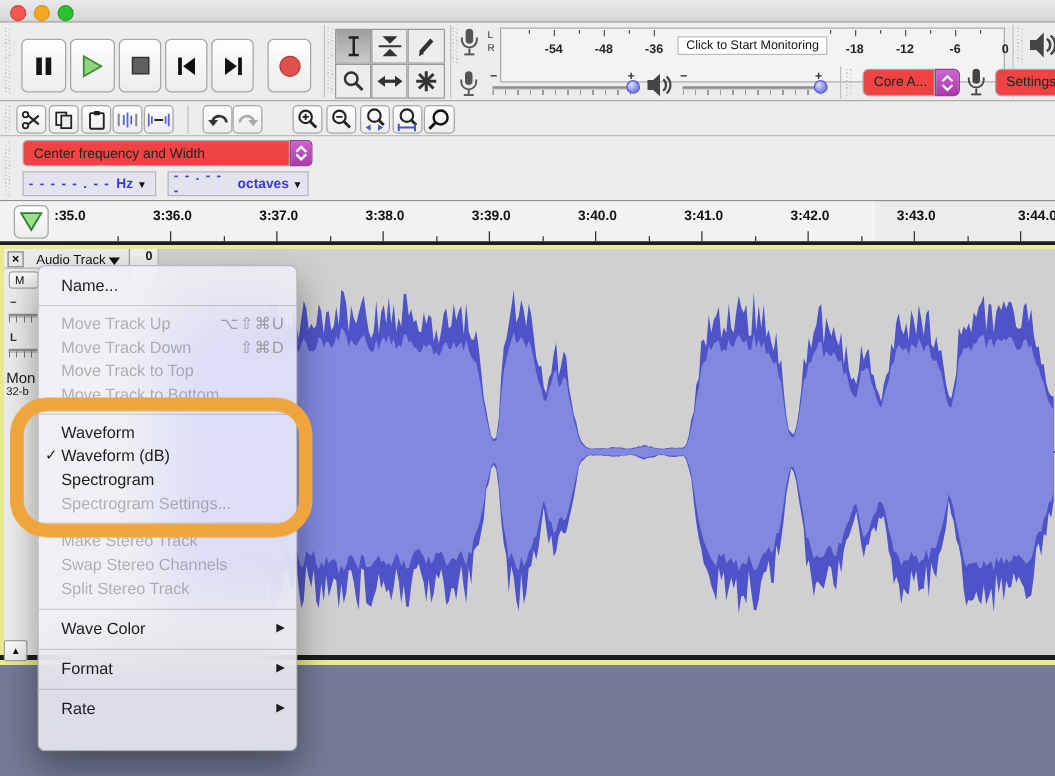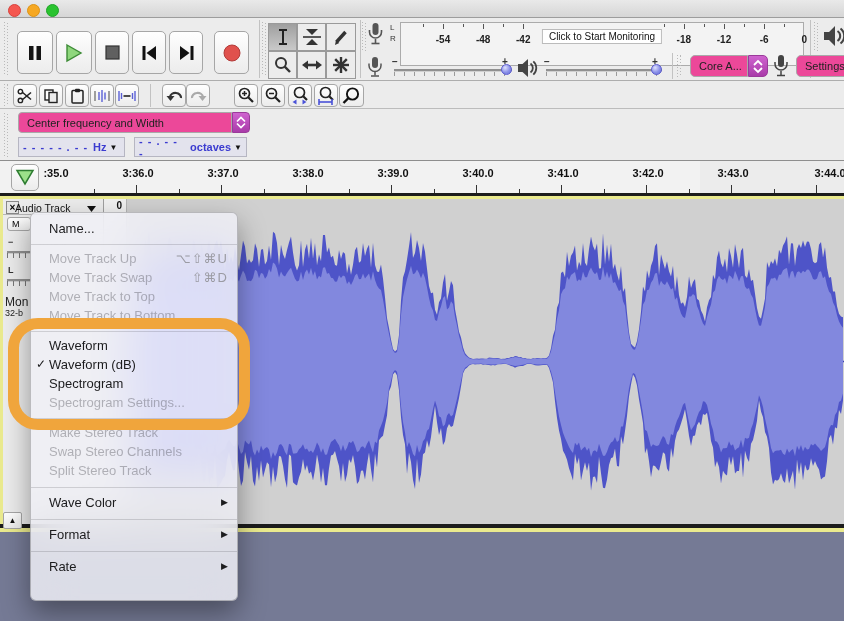--- a/index.html
+++ b/index.html
@@ -21,21 +21,21 @@
   #meterbox{left:400px;top:22px;width:404px;height:44px;background:#f3f3f3;border:1px solid #ababab;box-sizing:border-box;}
   .mlab{position:absolute;top:11px;font-size:10px;font-weight:bold;color:#222;transform:translateX(-50%);}
   .mtick{position:absolute;top:1px;width:1px;height:5px;background:#555;}
   #monitorlabel{position:absolute;top:6px;left:50%;transform:translateX(-50%);background:#fff;border:1px solid #bbb;font-size:10px;color:#111;padding:1px 6px;white-space:nowrap;}
   .chan{position:absolute;font-size:8px;color:#333;}
   
   .slgroove{position:absolute;height:2px;background:#909090;border-bottom:1px solid #cfcfcf;}
   .slticks{position:absolute;height:4px;background:repeating-linear-gradient(90deg,#9a9a9a 0 1px,transparent 1px 10px);}
   .slthumb{position:absolute;width:11px;height:11px;border-radius:50%;border:1px solid #5a5ad0;background:radial-gradient(circle at 35% 30%,#dfe2ff,#8a90e8 55%,#6a72d8);box-sizing:border-box;}
   .pm{position:absolute;font-size:10px;color:#333;font-weight:bold;}
-  .whitebox{background:#ec4899;border:1px solid #a9a9a9;box-sizing:border-box;display:flex;align-items:center;font-size:11px;color:#222;}
+  .whitebox{background:#ef4444;border:1px solid #a9a9a9;box-sizing:border-box;display:flex;align-items:center;font-size:11px;color:#222;}
   .stepper{background:linear-gradient(#cf63cf,#a93ba9);border:1px solid #9a3a9a;box-sizing:border-box;display:flex;flex-direction:column;align-items:center;justify-content:center;gap:1px;}
   .stepper svg{display:block;}
   
   .specbox{background:#e3e3ed;border:1px solid #b6b6c2;box-sizing:border-box;display:flex;align-items:center;font-weight:bold;font-size:11px;color:#3b3bd0;padding:0 4px;}
   .specbox .caret{color:#111;margin-left:3px;font-size:8px;}
   
   #timeline{left:0;top:161px;width:700px;height:35px;background:#f2f2f2;}
   .tlab{position:absolute;top:6px;font-size:11px;font-weight:bold;color:#111;transform:translateX(-50%);white-space:nowrap;}
   .ttick{position:absolute;bottom:3px;width:1px;background:#333;}
   #timeline-edge{left:0;top:193px;width:844px;height:3px;background:#1c1c1c;}
@@ -167,21 +167,21 @@
 <div class="abs chan" style="left:390px;top:23px;">L</div>
 <div class="abs chan" style="left:390px;top:34px;">R</div>
 <div class="abs" id="meterbox">
   <div id="meter-marks">
       <div class="mlab" style="left: 42px;">-54</div>
       <div class="mtick" style="left: 42px;"></div>
       <div class="mtick" style="left: 21.93px; height: 3px;"></div>
       <div class="mlab" style="left: 82.14px;">-48</div>
       <div class="mtick" style="left: 82.14px;"></div>
       <div class="mtick" style="left: 62.07px; height: 3px;"></div>
-      <div class="mlab" style="left: 122.28px;">-42</div>
+      <div class="mlab" style="left: 122.28px;">-36</div>
       <div class="mtick" style="left: 122.28px;"></div>
       <div class="mtick" style="left: 102.21px; height: 3px;"></div>
       <div class="mlab" style="left: 282.84px;">-18</div>
       <div class="mtick" style="left: 282.84px;"></div>
       <div class="mtick" style="left: 262.77px; height: 3px;"></div>
       <div class="mlab" style="left: 322.98px;">-12</div>
       <div class="mtick" style="left: 322.98px;"></div>
       <div class="mtick" style="left: 302.91px; height: 3px;"></div>
       <div class="mlab" style="left: 363.12px;">-6</div>
       <div class="mtick" style="left: 363.12px;"></div>
@@ -413,21 +413,21 @@
 
 <div class="abs" id="trackbg"></div>
 <svg class="abs" id="wavesvg" style="left:0;top:199px;" width="844" height="325">
     <line x1="127" x2="844" y1="162.5" y2="162.5" stroke="#3A40B2" stroke-width="1.6"></line>
     <polygon points="127,156.2 129,138.6 131,124.6 133,106.6 135,88.2 137,60.2 139,63.2 141,72.6 143,68.0 145,40.4 147,46.3 149,32.0 151,54.1 153,65.1 155,59.2 157,71.2 159,70.1 161,72.9 163,49.6 165,68.1 167,48.7 169,38.5 171,40.9 173,49.9 175,52.7 177,57.0 179,57.4 181,51.0 183,67.9 185,55.3 187,53.9 189,54.1 191,67.2 193,40.9 195,43.3 197,67.4 199,72.5 201,44.3 203,50.8 205,69.4 207,50.4 209,40.9 211,53.0 213,53.3 215,44.8 217,41.0 219,49.7 221,41.2 223,56.1 225,71.4 227,49.1 229,64.9 231,57.5 233,63.8 235,47.8 237,60.0 239,71.5 241,56.1 243,41.5 245,47.6 247,64.5 249,60.0 251,63.8 253,61.2 255,44.2 257,50.0 259,67.9 261,50.7 263,50.0 265,65.4 267,61.9 269,46.4 271,61.1 273,32.8 275,34.5 277,43.9 279,66.3 281,45.8 283,55.3 285,59.9 287,51.1 289,43.5 291,37.6 293,53.4 295,66.1 297,71.6 299,66.2 301,41.3 303,68.1 305,50.6 307,44.7 309,59.7 311,38.8 313,59.7 315,44.1 317,66.2 319,55.2 321,62.2 323,35.9 325,36.1 327,53.6 329,48.3 331,58.6 333,56.7 335,66.1 337,66.7 339,50.9 341,60.1 343,52.9 345,54.7 347,74.3 349,64.5 351,75.7 353,65.8 355,51.3 357,47.7 359,63.7 361,61.9 363,43.9 365,57.1 367,49.7 369,45.7 371,68.6 373,43.7 375,66.0 377,72.4 379,72.9 381,65.6 383,79.5 385,98.3 387,119.1 389,129.0 391,140.4 393,149.9 395,152.4 397,150.6 399,136.0 401,101.4 403,78.6 405,72.3 407,60.6 409,47.2 411,32.9 413,59.0 415,53.9 417,40.9 419,49.1 421,62.1 423,43.9 425,52.8 427,69.8 429,87.1 431,94.2 433,93.6 435,110.7 437,115.8 439,103.3 441,99.5 443,83.5 445,75.0 447,101.8 449,92.8 451,81.9 453,86.3 455,109.9 457,120.8 459,132.8 461,138.5 463,148.3 465,153.9 467,156.4 469,158.6 471,159.2 473,159.9 475,159.7 477,159.6 479,159.8 481,159.6 483,159.5 485,159.7 487,159.7 489,158.6 491,158.7 493,159.0 495,158.9 497,158.9 499,159.3 501,160.0 503,159.8 505,159.7 507,159.0 509,158.9 511,157.9 513,158.2 515,157.0 517,157.2 519,158.3 521,158.0 523,159.2 525,159.1 527,159.8 529,159.7 531,159.9 533,159.3 535,159.4 537,158.9 539,159.1 541,159.4 543,158.9 545,159.2 547,158.8 549,156.6 551,149.3 553,136.8 555,130.6 557,108.8 559,103.5 561,73.9 563,72.6 565,78.2 567,52.7 569,67.1 571,56.8 573,53.6 575,46.5 577,71.6 579,62.8 581,67.3 583,44.1 585,63.7 587,67.0 589,50.1 591,37.4 593,47.0 595,51.4 597,44.5 599,69.5 601,69.3 603,34.3 605,65.6 607,45.6 609,63.1 611,44.5 613,70.2 615,64.8 617,74.7 619,81.8 621,66.9 623,92.9 625,88.9 627,113.7 629,133.0 631,144.7 633,146.9 635,148.6 637,142.1 639,130.2 641,112.7 643,87.5 645,92.6 647,71.3 649,79.4 651,66.7 653,61.3 655,47.0 657,44.3 659,76.2 661,55.2 663,63.0 665,69.9 667,62.3 669,72.2 671,77.6 673,66.7 675,92.7 677,76.9 679,95.9 681,104.8 683,103.2 685,108.1 687,98.0 689,77.3 691,89.0 693,83.0 695,80.0 697,99.8 699,101.4 701,111.4 703,115.5 705,122.4 707,108.3 709,101.2 711,97.9 713,75.8 715,80.5 717,58.6 719,51.6 721,64.1 723,68.4 725,59.4 727,73.2 729,48.9 731,56.8 733,68.8 735,45.1 737,55.8 739,69.3 741,51.8 743,48.8 745,76.5 747,79.1 749,70.1 751,82.1 753,80.8 755,94.7 757,109.1 759,117.4 761,119.8 763,110.0 765,99.4 767,62.9 769,69.0 771,61.9 773,65.1 775,59.3 777,67.2 779,50.8 781,54.8 783,46.4 785,43.1 787,37.3 789,65.8 791,44.3 793,44.5 795,67.0 797,50.2 799,44.9 801,49.1 803,41.5 805,47.9 807,42.4 809,42.7 811,50.1 813,62.5 815,64.2 817,62.9 819,45.7 821,43.1 823,58.4 825,48.2 827,68.5 829,78.7 831,78.1 833,92.4 835,92.4 837,107.3 839,114.8 841,117.6 843,118.3 843,201.4 841,215.1 839,211.0 837,229.5 835,228.3 833,245.8 831,235.8 829,239.3 827,262.3 825,277.4 823,278.4 821,280.4 819,270.5 817,267.0 815,262.1 813,267.1 811,259.2 809,270.3 807,271.4 805,265.4 803,281.6 801,262.9 799,275.5 797,260.4 795,290.8 793,271.8 791,278.5 789,284.5 787,269.2 785,284.1 783,281.5 781,274.3 779,280.3 777,281.7 775,280.7 773,285.4 771,273.5 769,249.1 767,237.8 765,233.0 763,218.2 761,212.6 759,201.1 757,221.8 755,231.9 753,241.0 751,244.7 749,262.9 747,258.9 745,251.8 743,278.7 741,253.5 739,272.1 737,272.0 735,274.4 733,257.3 731,266.3 729,257.5 727,276.5 725,275.1 723,271.8 721,284.4 719,268.1 717,262.1 715,268.3 713,248.4 711,242.1 709,225.8 707,213.7 705,216.1 703,215.0 701,226.6 699,222.7 697,226.2 695,236.5 693,236.9 691,247.0 689,236.7 687,222.6 685,210.3 683,218.1 681,224.4 679,230.4 677,233.4 675,241.8 673,259.1 671,248.9 669,272.8 667,269.4 665,255.1 663,253.3 661,262.9 659,271.7 657,269.8 655,266.9 653,266.6 651,278.2 649,262.2 647,249.0 645,254.4 643,223.9 641,211.7 639,200.5 637,186.4 635,178.8 633,175.5 631,185.6 629,197.4 627,216.9 625,232.1 623,245.6 621,237.2 619,267.5 617,267.0 615,249.4 613,258.2 611,259.2 609,266.0 607,280.5 605,289.3 603,288.8 601,274.2 599,257.7 597,284.0 595,277.5 593,278.1 591,291.7 589,263.4 587,272.0 585,263.2 583,271.8 581,281.4 579,258.6 577,265.2 575,254.8 573,281.5 571,274.9 569,269.3 567,260.8 565,255.5 563,251.8 561,240.1 559,231.5 557,218.9 555,202.6 553,183.5 551,175.7 549,169.1 547,165.7 545,166.0 543,166.0 541,166.3 539,166.5 537,166.4 535,166.3 533,165.5 531,164.9 529,165.1 527,165.0 525,166.0 523,167.0 521,166.9 519,167.2 517,167.7 515,168.7 513,167.5 511,167.0 509,166.0 507,165.3 505,164.7 503,164.9 501,165.3 499,165.3 497,165.4 495,166.4 493,165.9 491,166.4 489,166.1 487,165.7 485,165.6 483,165.8 481,165.1 479,165.3 477,165.2 475,165.5 473,165.1 471,165.4 469,166.6 467,168.8 465,170.3 463,174.6 461,187.6 459,199.1 457,208.6 455,217.4 453,226.7 451,228.0 449,224.9 447,229.3 445,242.2 443,246.1 441,228.9 439,236.0 437,223.2 435,206.8 433,221.5 431,237.9 429,248.8 427,241.2 425,253.6 423,255.3 421,275.5 419,283.9 417,259.8 415,289.9 413,281.0 411,262.9 409,253.7 407,274.9 405,245.3 403,236.0 401,218.4 399,191.6 397,176.5 395,172.9 393,175.5 391,187.5 389,192.6 387,216.4 385,226.3 383,236.8 381,238.5 379,241.3 377,268.5 375,254.7 373,283.4 371,270.7 369,253.5 367,265.6 365,280.6 363,271.6 361,271.8 359,282.3 357,284.9 355,267.4 353,256.1 351,264.1 349,260.2 347,275.8 345,283.1 343,264.0 341,282.6 339,267.0 337,260.1 335,251.9 333,255.7 331,256.6 329,269.3 327,286.3 325,286.3 323,269.0 321,283.7 319,266.0 317,255.6 315,270.7 313,281.5 311,272.4 309,274.7 307,266.0 305,271.8 303,260.0 301,272.8 299,278.3 297,286.4 295,285.2 293,283.3 291,256.9 289,255.5 287,288.9 285,280.5 283,266.7 281,257.4 279,257.0 277,275.2 275,283.6 273,267.8 271,288.2 269,265.4 267,263.3 265,271.0 263,278.4 261,261.3 259,282.1 257,267.8 255,287.6 253,282.0 251,256.9 249,270.8 247,262.9 245,253.1 243,281.8 241,287.1 239,271.2 237,252.0 235,271.1 233,271.4 231,263.1 229,253.2 227,261.3 225,276.9 223,279.2 221,283.5 219,287.1 217,288.4 215,256.0 213,279.8 211,278.2 209,286.6 207,260.6 205,282.4 203,282.9 201,264.6 199,248.9 197,262.7 195,260.8 193,285.3 191,273.3 189,273.3 187,258.1 185,267.4 183,268.6 181,281.3 179,252.1 177,274.1 175,261.6 173,279.2 171,282.3 169,265.1 167,260.3 165,275.2 163,267.1 161,284.5 159,251.8 157,268.9 155,273.7 153,281.0 151,264.4 149,287.0 147,290.2 145,265.6 143,285.4 141,281.7 139,271.8 137,267.5 135,242.3 133,227.8 131,201.8 129,183.0 127,169.7" fill="#4E54C8"></polygon>
     <polygon points="127,157.4 129,143.3 131,130.4 133,116.3 135,102.2 137,84.8 139,81.5 141,83.6 143,80.8 145,70.1 147,71.0 149,65.8 151,74.5 153,79.2 155,78.1 157,83.2 159,82.9 161,83.2 163,74.4 165,80.2 167,72.7 169,69.3 171,71.0 173,75.1 175,77.0 177,79.4 179,79.7 181,76.9 183,82.3 185,77.3 187,76.2 189,75.7 191,80.4 193,71.8 195,73.4 197,82.5 199,84.9 201,74.8 203,76.0 205,81.4 207,73.5 209,69.1 211,73.0 213,73.7 215,71.3 217,70.5 219,74.1 221,71.7 223,77.5 225,83.3 227,75.9 229,81.9 231,79.8 233,81.9 235,75.6 237,79.2 239,82.5 241,76.5 243,71.6 245,74.9 247,81.9 249,81.5 251,82.2 253,79.0 255,70.8 257,72.1 259,79.2 261,74.1 263,74.7 265,79.7 267,76.9 269,69.9 271,73.5 273,63.4 275,65.1 277,69.6 279,78.5 281,72.5 283,76.2 285,77.5 287,74.1 289,71.1 291,68.7 293,74.5 295,79.7 297,82.5 299,81.5 301,72.6 303,80.9 305,73.6 307,70.4 309,75.4 311,68.8 313,76.8 315,72.0 317,80.4 319,76.7 321,78.5 323,68.7 325,68.3 327,74.7 329,73.9 331,78.7 333,79.2 335,82.8 337,82.4 339,76.3 341,78.9 343,76.4 345,77.6 347,85.0 349,82.2 351,86.1 353,82.1 355,76.4 357,74.6 359,80.2 361,80.1 363,74.4 365,79.6 367,76.9 369,74.6 371,81.8 373,72.2 375,81.1 377,86.4 379,89.6 381,91.0 383,100.6 385,111.9 387,124.9 389,134.9 391,144.2 393,151.5 395,154.1 397,152.9 399,141.1 401,116.1 403,98.1 405,88.8 407,80.2 409,73.6 411,66.7 413,75.2 415,74.2 417,70.4 419,74.0 421,79.3 423,73.8 425,78.9 427,88.3 429,99.0 431,107.2 433,111.5 435,120.9 437,122.0 439,112.8 441,107.6 443,99.1 445,96.9 447,110.5 449,108.4 451,102.3 453,105.0 455,117.8 457,126.8 459,136.7 461,143.7 463,151.4 465,155.9 467,157.7 469,159.3 471,160.0 473,160.3 475,160.2 477,160.3 479,160.4 481,160.3 483,160.2 485,160.1 487,160.1 489,159.6 491,159.5 493,159.6 495,159.6 497,159.7 499,160.0 501,160.3 503,160.3 505,160.4 507,159.9 509,159.6 511,159.0 513,158.8 515,158.1 517,158.2 519,158.8 521,159.0 523,159.6 525,159.8 527,160.3 529,160.3 531,160.3 533,160.0 535,159.9 537,159.7 539,159.6 541,159.7 543,159.6 545,159.8 547,159.7 549,157.6 551,152.4 553,143.3 555,134.6 557,120.1 559,111.1 561,95.3 563,91.0 565,89.2 567,77.6 569,81.1 571,76.0 573,74.5 575,72.9 577,82.5 579,80.3 581,81.8 583,72.5 585,78.2 587,78.2 589,72.2 591,68.6 593,72.8 595,75.2 597,72.9 599,81.1 601,80.5 603,67.6 605,78.7 607,72.6 609,79.6 611,73.9 613,83.9 615,83.1 617,87.8 619,92.3 621,90.2 623,102.3 625,106.7 627,124.0 629,137.6 631,146.9 633,150.2 635,150.8 637,145.2 639,134.5 641,121.5 643,105.5 645,102.0 647,91.2 649,90.6 651,83.8 653,80.8 655,74.6 657,74.1 659,87.1 661,81.7 663,84.8 665,86.1 667,82.3 669,86.3 671,90.5 673,89.0 675,100.7 677,98.3 679,107.9 681,114.6 683,118.0 685,118.9 687,109.6 689,97.5 691,97.6 693,95.0 695,96.8 697,107.1 699,111.7 701,119.2 703,124.6 705,127.1 707,118.1 709,111.3 711,105.6 713,93.6 715,91.2 717,80.8 719,76.8 721,79.7 723,81.0 725,79.0 727,85.0 729,76.3 731,77.5 733,80.2 735,71.7 737,76.6 739,82.4 741,77.3 743,77.0 745,87.4 747,89.9 749,89.0 751,95.5 753,99.0 755,109.6 757,119.5 759,126.4 761,126.7 763,118.1 765,108.1 767,87.9 769,84.9 771,79.6 773,79.6 775,78.4 777,81.9 779,75.8 781,75.7 783,71.2 785,69.8 787,69.0 789,80.1 791,72.8 793,72.0 795,79.2 797,73.3 799,72.2 801,74.4 803,71.8 805,73.2 807,70.6 809,70.8 811,74.6 813,80.1 815,80.8 817,79.6 819,72.9 821,72.3 823,79.2 825,77.2 827,86.4 829,92.6 831,95.0 833,103.4 835,107.4 837,116.3 839,122.4 841,126.2 843,128.8 843,194.4 841,201.5 839,202.9 837,212.8 835,216.1 833,226.2 831,226.1 829,230.0 827,240.7 825,248.1 823,249.9 821,252.1 819,249.1 817,247.1 815,244.6 813,246.6 811,244.9 809,250.0 807,250.5 805,247.7 803,252.6 801,246.0 799,251.2 797,246.7 795,257.3 793,249.9 791,251.5 789,253.8 787,249.6 785,255.9 783,254.8 781,250.8 779,251.4 777,251.5 775,251.9 773,254.3 771,249.1 769,237.7 767,228.6 765,219.5 763,208.0 761,200.9 759,196.3 757,207.5 755,215.9 753,224.8 751,230.1 749,238.8 747,239.7 745,238.7 743,248.9 741,240.8 739,248.3 737,249.4 735,251.4 733,245.2 731,246.8 729,242.2 727,248.7 725,249.3 723,249.3 721,253.6 719,246.3 717,242.7 715,242.1 713,231.1 711,224.7 709,214.4 707,205.9 705,202.7 703,202.3 701,210.4 699,213.0 697,218.2 695,225.3 693,228.3 691,231.2 689,223.6 687,213.8 685,203.8 683,205.7 681,211.9 679,217.5 677,221.6 675,227.6 673,236.3 671,235.0 669,245.7 667,245.1 665,238.9 663,237.1 661,240.9 659,245.9 657,247.1 655,246.5 653,245.2 651,248.1 649,240.3 647,232.2 645,230.7 643,214.7 641,203.3 639,192.5 637,181.0 635,175.1 633,173.9 631,180.0 629,189.3 627,203.0 625,216.9 623,227.4 621,227.5 619,241.2 617,243.1 615,238.1 613,242.3 611,243.6 609,246.9 607,252.8 605,256.7 603,256.7 601,251.0 599,244.7 597,253.3 595,251.2 593,252.2 591,257.9 589,248.8 587,251.7 585,247.5 583,249.3 581,251.5 579,243.4 577,246.6 575,243.8 573,254.0 571,251.4 569,247.9 567,243.4 565,238.9 563,233.8 561,225.9 559,217.4 557,205.8 555,193.3 553,180.0 551,172.6 549,167.6 547,165.1 545,165.3 543,165.3 541,165.5 539,165.6 537,165.4 535,165.3 533,164.9 531,164.6 529,164.6 527,164.6 525,165.2 523,165.8 521,166.0 519,166.4 517,166.8 515,167.1 513,166.4 511,166.0 509,165.4 507,164.9 505,164.4 503,164.6 501,164.8 499,164.9 497,165.0 495,165.4 493,165.4 491,165.5 489,165.3 487,165.1 485,165.0 483,164.9 481,164.6 479,164.7 477,164.7 475,164.8 473,164.7 471,164.9 469,165.8 467,167.4 465,168.8 463,172.9 461,181.7 459,190.7 457,199.8 455,208.0 453,215.8 451,217.4 449,214.1 447,216.6 445,225.4 443,227.5 441,218.6 439,217.2 437,207.9 435,201.4 433,210.0 431,220.3 429,229.8 427,231.8 425,239.5 423,242.2 421,250.0 419,253.7 417,246.1 415,257.4 413,255.0 411,248.1 409,243.0 407,248.5 405,233.6 403,223.2 401,207.1 399,184.8 397,172.8 395,171.0 393,173.6 391,181.8 389,188.9 387,203.8 385,212.9 383,221.4 381,226.7 379,231.6 377,244.2 375,242.4 373,253.5 371,248.2 369,241.4 367,244.7 365,249.8 363,247.3 361,247.9 359,252.1 357,253.1 355,246.4 353,241.8 351,244.1 349,242.7 347,248.7 345,251.9 343,245.7 341,252.2 339,246.2 337,243.2 335,239.8 333,241.4 331,242.9 329,248.5 327,255.6 325,255.8 323,249.2 321,253.8 319,247.0 317,243.4 315,249.4 313,253.9 311,251.4 309,252.9 307,249.6 305,250.5 303,245.2 301,248.5 299,250.3 297,254.0 295,254.5 293,254.6 291,245.7 289,244.8 287,256.2 285,252.9 283,247.7 281,244.9 279,245.9 277,253.4 275,257.5 273,253.1 271,260.0 269,250.4 267,248.1 265,249.3 263,251.5 261,246.4 259,254.5 257,250.4 255,256.6 253,252.3 251,241.3 249,245.5 247,243.9 245,241.6 243,252.8 241,254.9 239,248.7 237,241.3 235,247.3 233,246.7 231,243.7 229,240.7 227,243.9 225,249.8 223,251.1 221,253.1 219,255.0 217,256.0 215,245.2 213,254.1 211,254.1 209,256.8 207,246.5 205,253.0 203,252.1 201,244.5 199,238.8 197,244.3 195,244.4 193,253.6 191,250.1 189,250.1 187,244.2 185,246.9 183,246.8 181,250.7 179,239.9 177,247.7 175,244.3 173,251.4 171,253.3 169,248.3 167,246.7 165,251.2 163,247.7 161,253.1 159,241.0 157,247.1 155,249.6 153,253.1 151,248.2 149,257.1 147,258.1 145,248.3 143,254.1 141,251.7 139,247.1 137,241.2 135,224.7 133,212.0 131,195.1 129,180.5 127,167.9" fill="#8288DE"></polygon>
   </svg>
 
 <div class="abs" id="panel">
   <div class="abs" style="left:3px;top:2px;width:13px;height:13px;border:1px solid #888;background:#e6e6e6;font-size:10px;font-weight:bold;line-height:11px;text-align:center;box-sizing:border-box;">×</div>
-  <div class="abs" style="left:12px;top:3px;font-size:10.5px;color:#111;">Audio Track</div>
+  <div class="abs" style="left:26px;top:3px;font-size:10.5px;color:#111;">Audio Track</div>
   <svg class="abs" style="left:84px;top:7px;" width="9" height="6">
       <polygon points="0,0 9,0 4.5,6" fill="#111"></polygon>
     </svg>
   <div class="abs" style="left:0;top:15px;width:101px;height:1px;background:#b5b5b5;"></div>
   <div class="abs btn" style="left:4px;top:18px;width:24px;height:14px;border-radius:3px;font-size:9px;justify-content:flex-start;padding-left:4px;">M</div>
   <div class="abs pm" style="left:5px;top:38px;font-size:9px;">−</div>
   <div class="abs slgroove" style="left:4px;top:52px;width:24px;"></div>
   <div class="abs minitick" style="left:4px;top:54px;width:24px;"></div>
   <div class="abs pm" style="left:5px;top:66px;font-size:9px;">L</div>
   <div class="abs slgroove" style="left:4px;top:80px;width:24px;"></div>
@@ -445,21 +445,21 @@
 <div class="abs yellow" style="left:0;top:528px;width:844px;height:4px;"></div>
 
 <div class="abs btn" style="left:3px;top:512px;width:19px;height:17px;border-radius:2px;font-size:8px;color:#111;">▲</div>
 
 <div class="abs" id="slate"></div>
 
 <div class="abs" id="menu">
     <div class="mi"><span>Name...</span></div>
     <div class="msep"></div>
     <div class="mi dis"><span>Move Track Up</span><span class="sc">⌥⇧⌘U</span></div>
-    <div class="mi dis"><span>Move Track Swap</span><span class="sc">⇧⌘D</span></div>
+    <div class="mi dis"><span>Move Track Down</span><span class="sc">⇧⌘D</span></div>
     <div class="mi dis"><span>Move Track to Top</span></div>
     <div class="mi dis"><span>Move Track to Bottom</span></div>
     <div class="msep"></div>
     <div class="mi"><span>Waveform</span></div>
     <div class="mi"><span class="chk">✓</span><span>Waveform (dB)</span></div>
     <div class="mi"><span>Spectrogram</span></div>
     <div class="mi dis"><span>Spectrogram Settings...</span></div>
     <div class="msep"></div>
     <div class="mi dis"><span>Make Stereo Track</span></div>
     <div class="mi dis"><span>Swap Stereo Channels</span></div>

